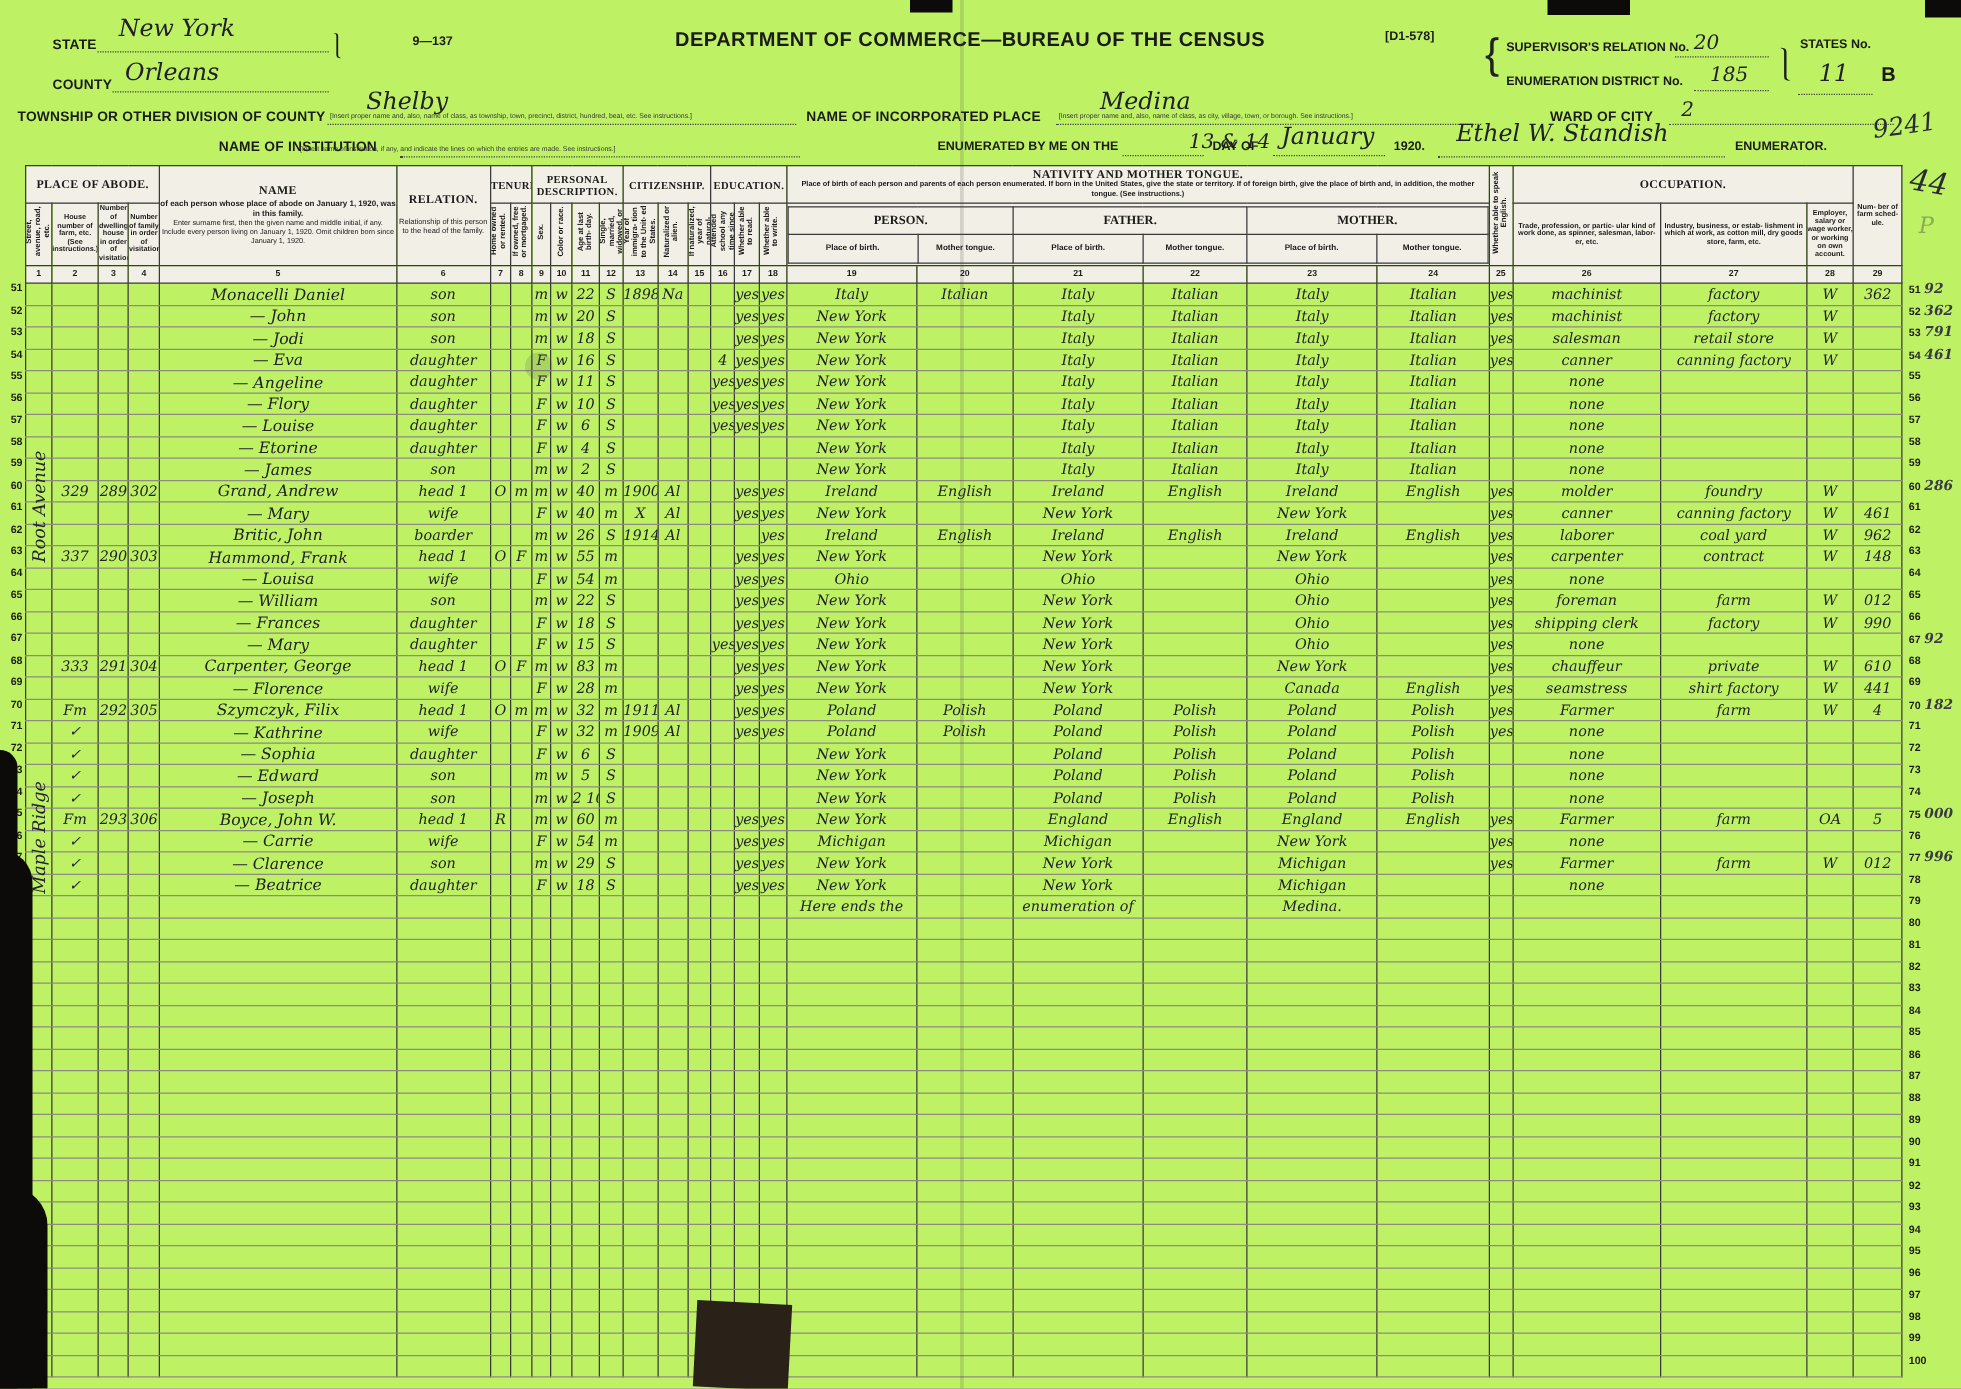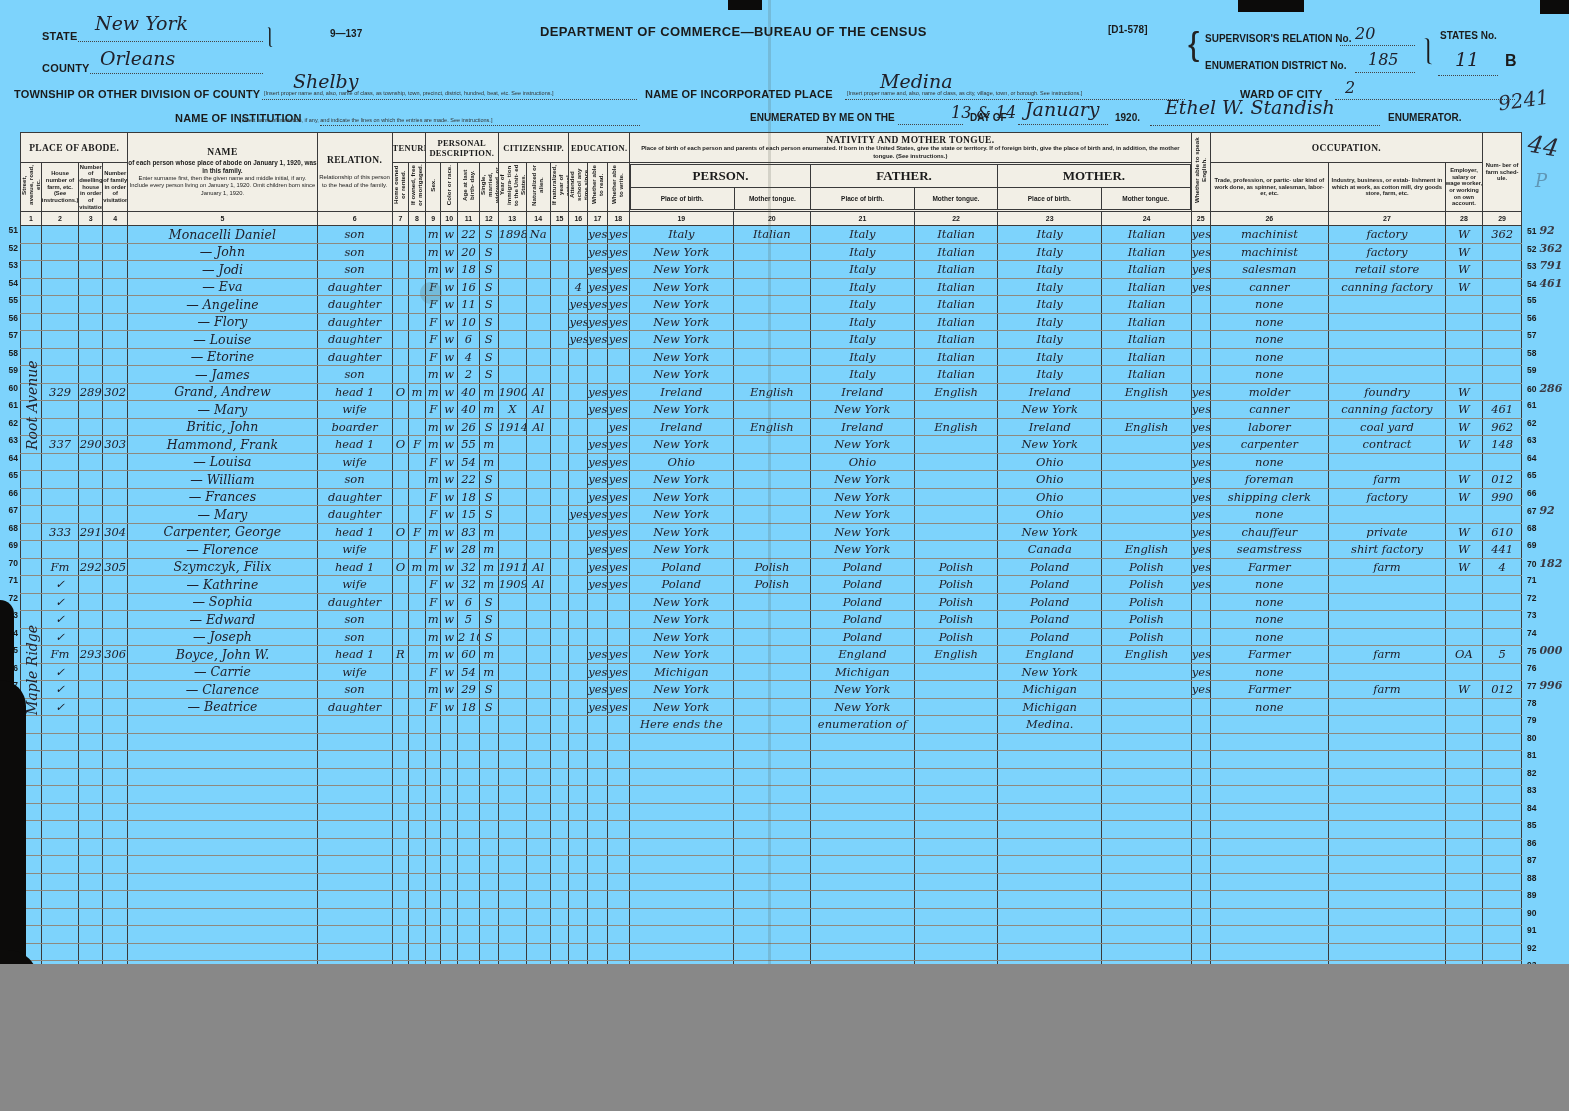--- a/index.html
+++ b/index.html
@@ -1,46 +1,46 @@
 <!DOCTYPE html>
 <html><head>
 <meta charset="utf-8">
 <style>
   html,body{margin:0;padding:0;background:#888;}
-  .sheet{position:relative;width:1569px;height:964px;background:#7dd3fc;overflow:hidden;
+  .sheet{position:relative;width:1569px;height:1111px;background:#bef264;overflow:hidden;
          font-family:"Liberation Sans",sans-serif;color:#1b1b1b;}
   
   .form-header{position:absolute;left:0;top:0;width:1569px;height:132px;}
   .ph{position:absolute;white-space:nowrap;}
   .lbl{font-weight:bold;font-size:11px;letter-spacing:.2px;}
   .lbl-sm{font-weight:bold;font-size:10px;}
   .dots{display:inline-block;border-bottom:1px dotted #444;height:13px;vertical-align:bottom;}
   .note{font-size:5.5px;color:#333;white-space:nowrap;}
   .hw{font-family:"DejaVu Serif",serif;font-style:italic;color:#21212b;}
   .hw-big{font-size:19px;}
   .hw-med{font-size:16px;}
   .title-main{font-weight:bold;font-size:22px;letter-spacing:.5px;}
-  .dept{font-weight:bold;font-size:13px;letter-spacing:.4px;}
+  .dept{font-weight:bold;font-size:16px;letter-spacing:.4px;}
   .brace{font-size:34px;font-weight:normal;color:#222;}
   
   table.census{position:absolute;left:20px;top:132px;width:1502px;border-collapse:collapse;table-layout:fixed;}
   table.census th,table.census td{border:1px solid #3a3a3a;padding:0;overflow:hidden;vertical-align:middle;text-align:center;}
   table.census thead th{background:#f2efe6;font-weight:bold;}
   tr.h1{height:30px;} tr.h2{height:46px;} tr.h3{height:14px;}
   .gt{font-family:"Liberation Serif",serif;font-weight:bold;font-size:8.5px;letter-spacing:.3px;}
   .gt-lg{font-size:9.5px;}
   .vert{writing-mode:vertical-rl;transform:rotate(180deg);display:inline-block;
         font-size:6.2px;font-weight:bold;line-height:1.12;max-height:44px;white-space:normal;}
   .tiny{font-size:5.8px;font-weight:bold;line-height:1.15;padding:1px;}
   .namedesc{font-size:6.4px;font-weight:bold;line-height:1.25;padding:2px 3px;text-align:center;}
   .natdesc{font-size:5.9px;font-weight:bold;line-height:1.2;padding:0 4px;}
   .numrow th{font-size:7px;font-weight:bold;background:#f2efe6;}
   .subtab{width:100%;border-collapse:collapse;table-layout:fixed;height:46px;}
   .subtab th{border:1px solid #3a3a3a;font-size:6.5px;}
-  .subtab tr.st1 th{height:14px;font-family:"Liberation Serif",serif;font-size:13px;}
+  .subtab tr.st1 th{height:14px;font-family:"Liberation Serif",serif;font-size:10px;}
   
   table.census tbody tr{height:17.5px;}
   table.census tbody td{border:1px solid #8d8a80;border-left:1px solid #3a3a3a;border-right:1px solid #3a3a3a;font-size:11px;}
   tr.family-start td{border-top:1.6px solid #2a2a2a;}
   td.left{text-align:left;padding-left:4px;}
   td .hw{font-size:11.5px;white-space:nowrap;}
   td .hw-name{font-size:12.5px;}
   
   .numstrip{position:absolute;top:222px;width:18px;}
   .numstrip .nl{height:17.5px;line-height:17.5px;font-size:8.5px;font-weight:bold;text-align:right;}

